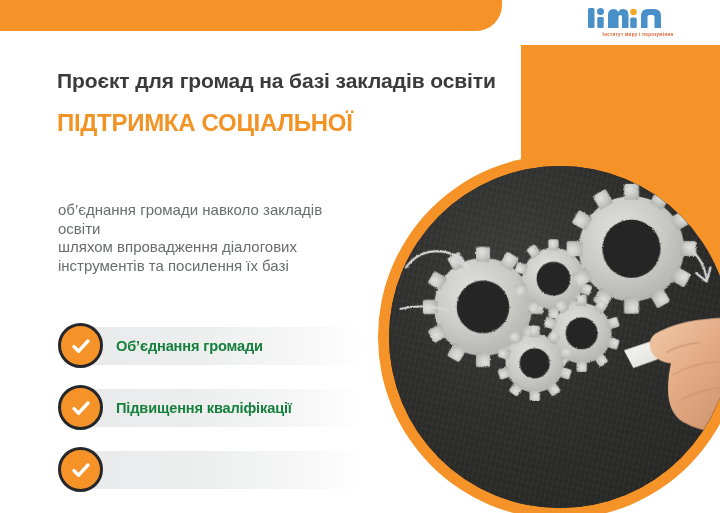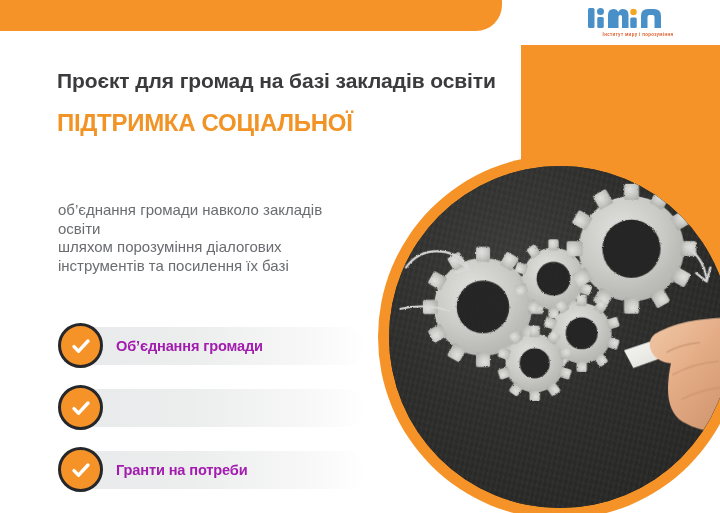--- a/index.html
+++ b/index.html
@@ -154,21 +154,21 @@
     flex: none;
     z-index: 2;
   }
   .check-icon svg { width: 24px; height: 24px; display: block; }
   .check-label {
     position: relative;
     z-index: 2;
     margin-left: 13px;
     font-size: 14.6px;
     font-weight: bold;
-    color: #a21caf;
+    color: #15803d;
     letter-spacing: -0.15px;
     white-space: nowrap;
   }
 </style>
 </head>
 <body>
 
 <div class="poster">
 
   <div class="header-band" style="background: rgb(245, 147, 40);"></div>
@@ -343,21 +343,21 @@
   </div>
 
   <div class="kicker">Проєкт для громад на базі закладів освіти</div>
 
   <div class="headline" style="color: rgb(242, 147, 37);">
     <div>ПІДТРИМКА СОЦІАЛЬНОЇ</div>
   </div>
 
   <div class="lede">
     <div>об’єднання громади навколо закладів освіти</div>
-    <div>шляхом порозуміння діалогових</div>
+    <div>шляхом впровадження діалогових</div>
     <div>інструментів та посилення їх базі</div>
   </div>
 
   <div class="checklist">
 
     <div class="check-row">
       <div class="check-pill"></div>
       <div class="check-icon" style="background: rgb(245, 147, 40);">
         <svg viewBox="0 0 24 24">
           <path d="M5 12.6 L9.6 17.2 L19 7" fill="none" stroke="#ffffff" stroke-width="3.4" stroke-linecap="round" stroke-linejoin="round"></path>
@@ -366,26 +366,26 @@
       <div class="check-label">Об’єднання громади</div>
     </div>
 
     <div class="check-row">
       <div class="check-pill"></div>
       <div class="check-icon" style="background: rgb(245, 147, 40);">
         <svg viewBox="0 0 24 24">
           <path d="M5 12.6 L9.6 17.2 L19 7" fill="none" stroke="#ffffff" stroke-width="3.4" stroke-linecap="round" stroke-linejoin="round"></path>
         </svg>
       </div>
+      <div class="check-label">Підвищення кваліфікації</div>
     </div>
 
     <div class="check-row">
       <div class="check-pill"></div>
       <div class="check-icon" style="background: rgb(245, 147, 40);">
         <svg viewBox="0 0 24 24">
           <path d="M5 12.6 L9.6 17.2 L19 7" fill="none" stroke="#ffffff" stroke-width="3.4" stroke-linecap="round" stroke-linejoin="round"></path>
         </svg>
       </div>
-      <div class="check-label">Гранти на потреби</div>
     </div>
 
   </div>
 </div>
 
 </body></html>

